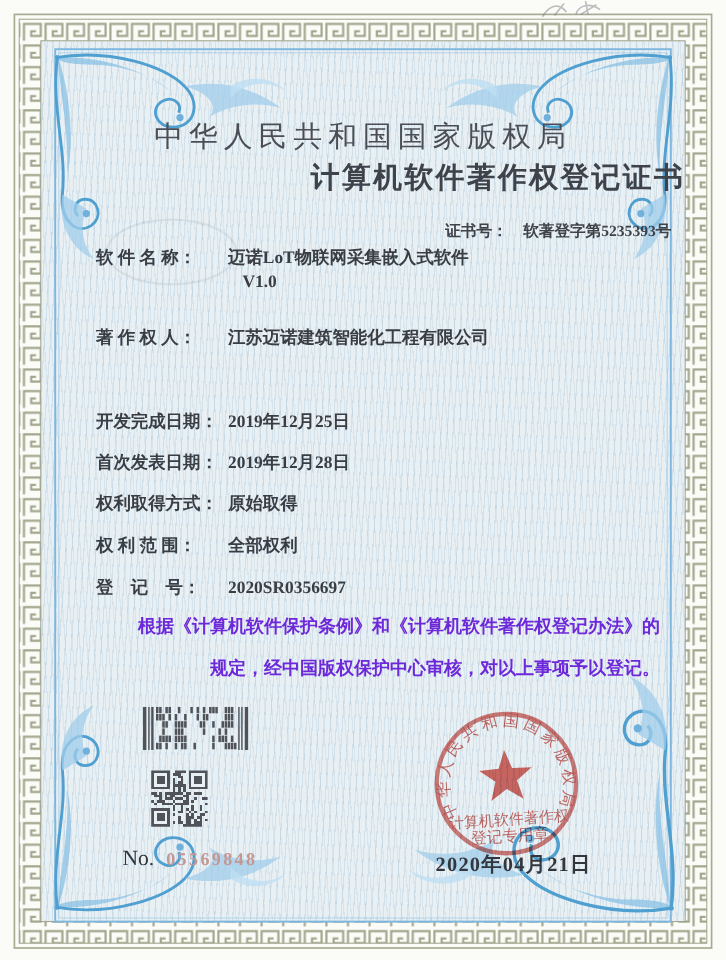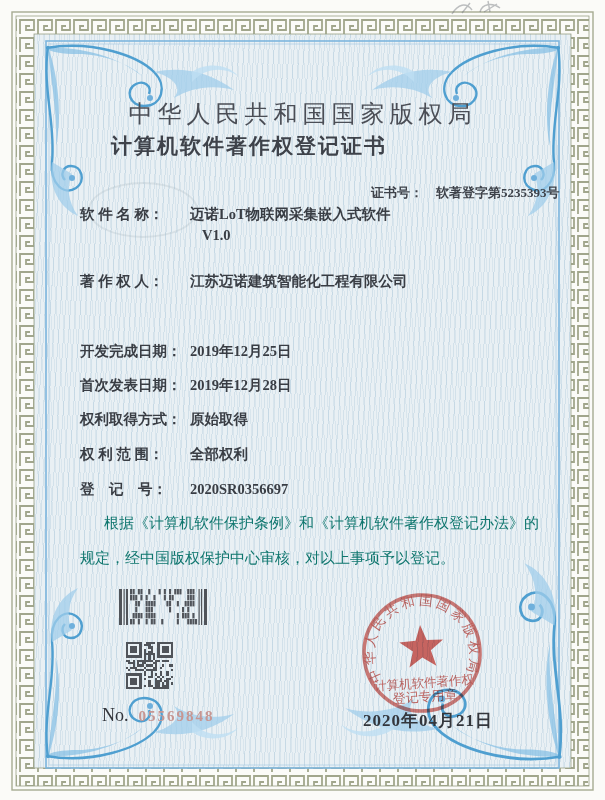--- a/index.html
+++ b/index.html
@@ -14,28 +14,28 @@
   .paper{
     position:absolute;left:34px;top:34px;width:537px;height:734px;
     background:
       repeating-linear-gradient(94deg, rgba(150,185,208,.28) 0 1px, rgba(0,0,0,0) 1px 5px),
       repeating-linear-gradient(86deg, rgba(150,185,208,.20) 0 1px, rgba(0,0,0,0) 1px 6px),
       #e9f0f4;
   }
   svg.layer{position:absolute;left:0;top:0;width:605px;height:800px;}
   .abs{position:absolute;white-space:nowrap;}
   .issuer{left:0;width:605px;top:98px;text-align:center;font-size:24px;letter-spacing:5px;color:#4b4e56;font-weight:500;}
-  .cert-title{left:0;width:498px;top:132px;text-align:center;font-size:21px;letter-spacing:2px;font-weight:700;color:#3e424a;}
+  .cert-title{left:0;width:571px;top:132px;text-align:right;font-size:24px;letter-spacing:2px;font-weight:700;color:#3e424a;}
   .certno{left:371px;top:184px;font-size:13px;font-weight:600;color:#3e424a;}
   .certno .val{margin-left:13px;}
   .row{left:80px;font-size:14.5px;font-weight:600;color:#393d44;}
   .row .lab{display:inline-block;min-width:110px;}
   .r1{top:205px}.r1b{top:227px;left:190px;font-size:14.5px;font-weight:600;color:#393d44;margin-left:12px;}
   .r2{top:272px}.r3{top:342px}.r4{top:376px}.r5{top:410px}.r6{top:445px}.r7{top:480px}
-  .statement{left:80px;top:506px;width:470px;font-size:15px;line-height:35px;font-weight:400;color:#0f766e;}
+  .statement{left:80px;top:506px;width:470px;font-size:15px;line-height:35px;font-weight:700;color:#6d28d9;text-align:right;}
   .statement .ln1{padding-left:24px;white-space:nowrap;}
   .statement .ln2{white-space:nowrap;}
   .barcode{position:absolute;left:119px;top:589px;width:88px;height:36px;}
   .qrcode{position:absolute;left:126px;top:642px;width:47px;height:47px;}
   .serial{left:102px;top:705px;font-size:18px;color:#33363c;}
   .serial .num{font-size:15px;letter-spacing:2px;color:#c69692;margin-left:10px;font-weight:600;margin-top:23px;}
   .seal{position:absolute;left:357px;top:588px;width:130px;height:130px;mix-blend-mode:multiply;transform:rotate(-4deg);}
   .issue-date{left:363px;top:709px;font-size:17px;letter-spacing:1px;font-weight:600;color:#33363c;}
   .emboss{position:absolute;left:88px;top:182px;width:106px;height:52px;border:2px solid rgba(170,182,190,.28);border-radius:50%;}
 </style>

